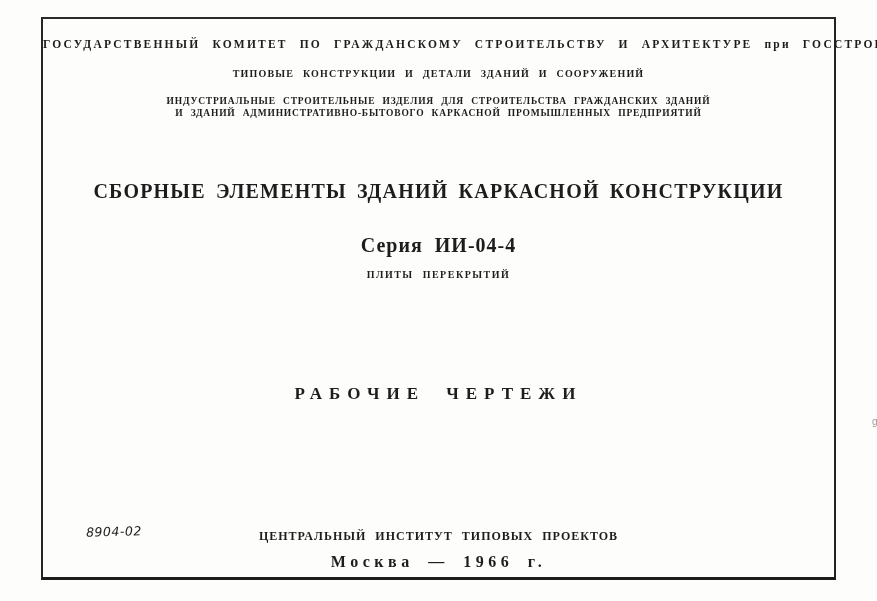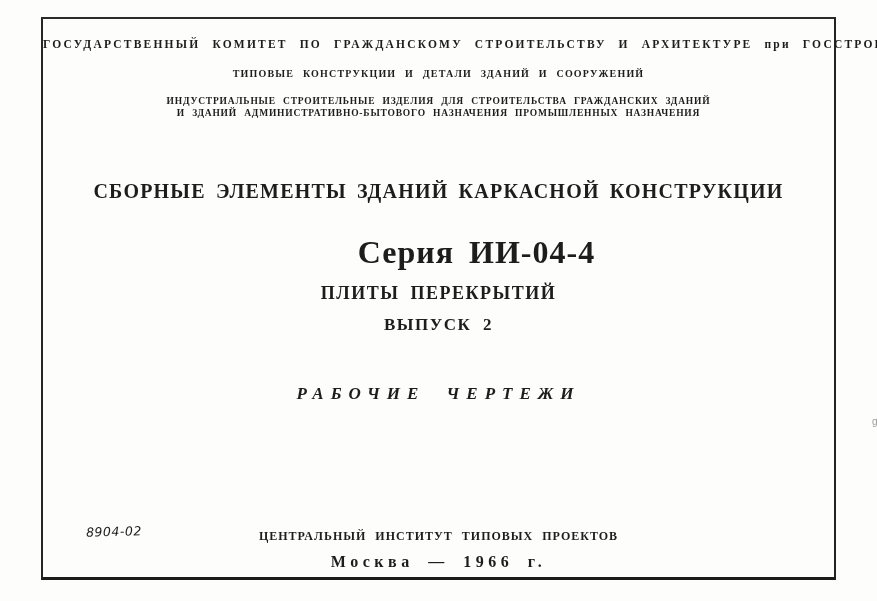--- a/index.html
+++ b/index.html
@@ -68,49 +68,47 @@
     letter-spacing: 0.5px;
   }
   .main-title {
     top: 161px;
     font-size: 20px;
     letter-spacing: 1.2px;
     word-spacing: 4px;
   }
   .series-number {
     top: 215px;
-    font-size: 32px;
+    font-size: 20px;
     letter-spacing: 1px;
     word-spacing: 6px;
-    margin-left: 38px;
   }
   .series-subject {
-    top: 264px;
-    font-size: 18px;
+    top: 250px;
+    font-size: 10px;
     letter-spacing: 1.5px;
     word-spacing: 5px;
   }
   .issue-number {
     top: 296px;
     font-size: 17px;
     letter-spacing: 1.5px;
     word-spacing: 6px;
   }
   .issue-subject {
     top: 324px;
     font-size: 10px;
     letter-spacing: 1px;
     word-spacing: 6px;
   }
   .doc-type {
     top: 365px;
     font-size: 17px;
     letter-spacing: 7px;
     word-spacing: 10px;
-    font-style: italic;
   }
   .inventory {
     position: absolute;
     left: 43px;
     top: 505px;
     font-family: "DejaVu Sans", sans-serif;
     font-size: 12.5px;
     font-weight: normal;
     font-style: italic;
     transform: rotate(-1.5deg);
@@ -145,30 +143,29 @@
 <div class="page">
 
   <div class="frame">
 
     <div class="line committee">ГОСУДАРСТВЕННЫЙ  КОМИТЕТ  ПО  ГРАЖДАНСКОМУ  СТРОИТЕЛЬСТВУ  И  АРХИТЕКТУРЕ  при  ГОССТРОЕ  СССР</div>
 
     <div class="line industrial-1">ИНДУСТРИАЛЬНЫЕ  СТРОИТЕЛЬНЫЕ  ИЗДЕЛИЯ  ДЛЯ  СТРОИТЕЛЬСТВА  ГРАЖДАНСКИХ  ЗДАНИЙ</div>
 
     <div class="line typical">ТИПОВЫЕ  КОНСТРУКЦИИ  И  ДЕТАЛИ  ЗДАНИЙ  И  СООРУЖЕНИЙ</div>
 
-    <div class="line industrial-2">И  ЗДАНИЙ  АДМИНИСТРАТИВНО-БЫТОВОГО  НАЗНАЧЕНИЯ  ПРОМЫШЛЕННЫХ  НАЗНАЧЕНИЯ</div>
+    <div class="line industrial-2">И  ЗДАНИЙ  АДМИНИСТРАТИВНО-БЫТОВОГО  КАРКАСНОЙ  ПРОМЫШЛЕННЫХ  ПРЕДПРИЯТИЙ</div>
 
 
     <div class="line main-title">СБОРНЫЕ  ЭЛЕМЕНТЫ  ЗДАНИЙ  КАРКАСНОЙ  КОНСТРУКЦИИ</div>
 
     <div class="line series-number">Серия  ИИ-04-4</div>
 
     <div class="line series-subject">ПЛИТЫ  ПЕРЕКРЫТИЙ</div>
 
-    <div class="line issue-number">ВЫПУСК  2</div>
 
 
     <div class="line doc-type">РАБОЧИЕ  ЧЕРТЕЖИ</div>
 
     <div class="inventory">8904-02</div>
 
     <div class="line publisher">ЦЕНТРАЛЬНЫЙ  ИНСТИТУТ  ТИПОВЫХ  ПРОЕКТОВ</div>
 
     <div class="line place-year">Москва — 1966  г.</div>
 

